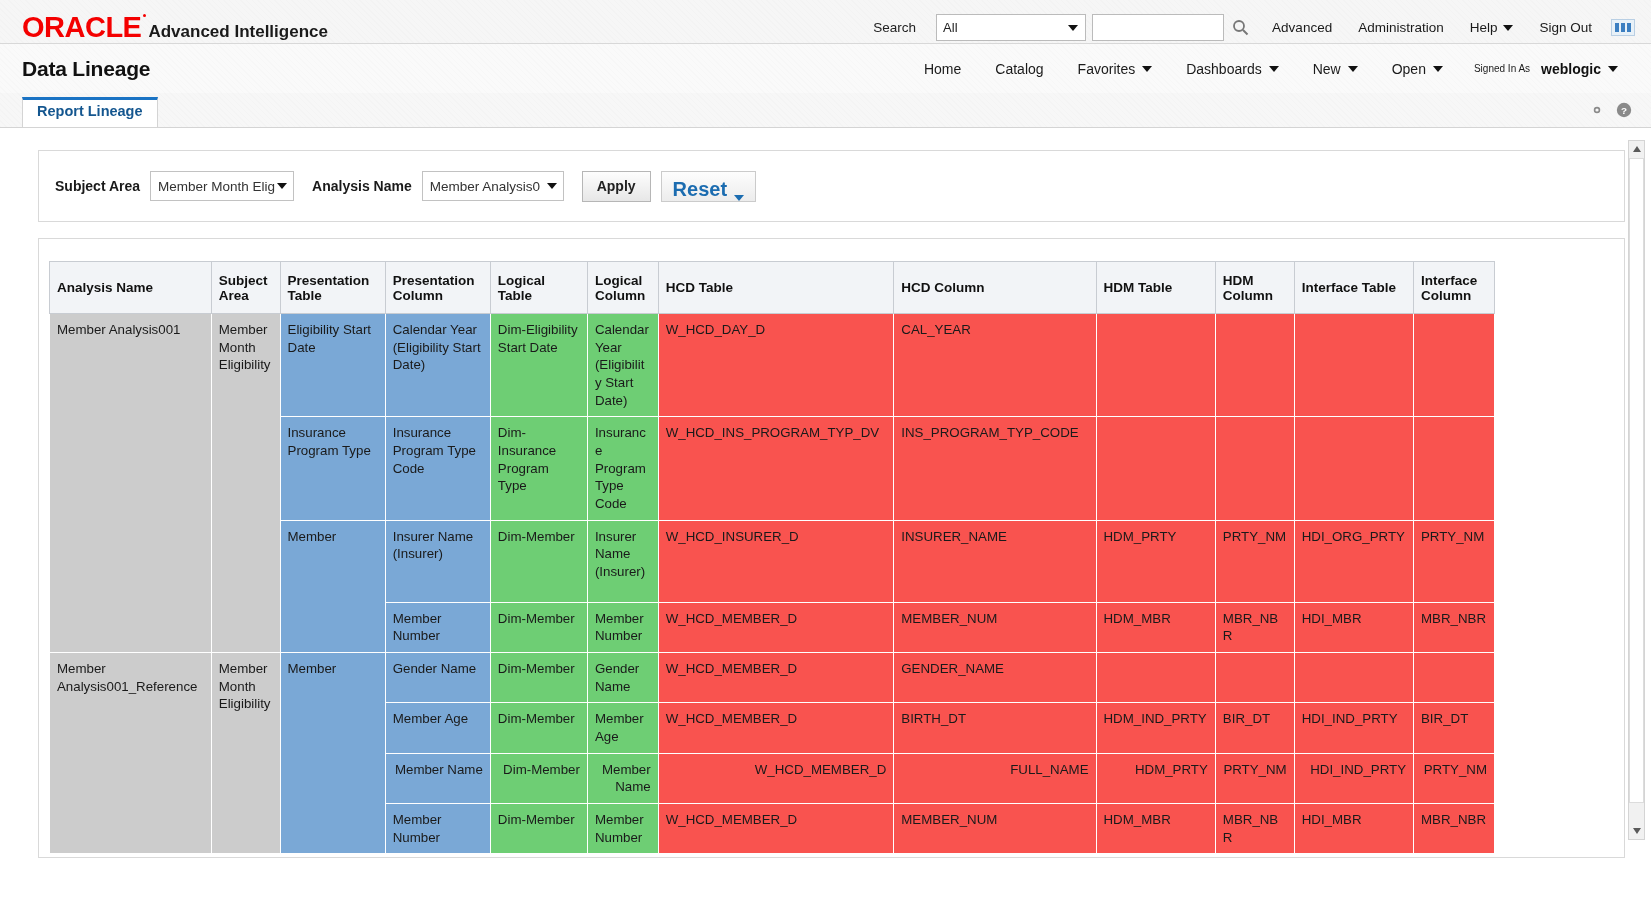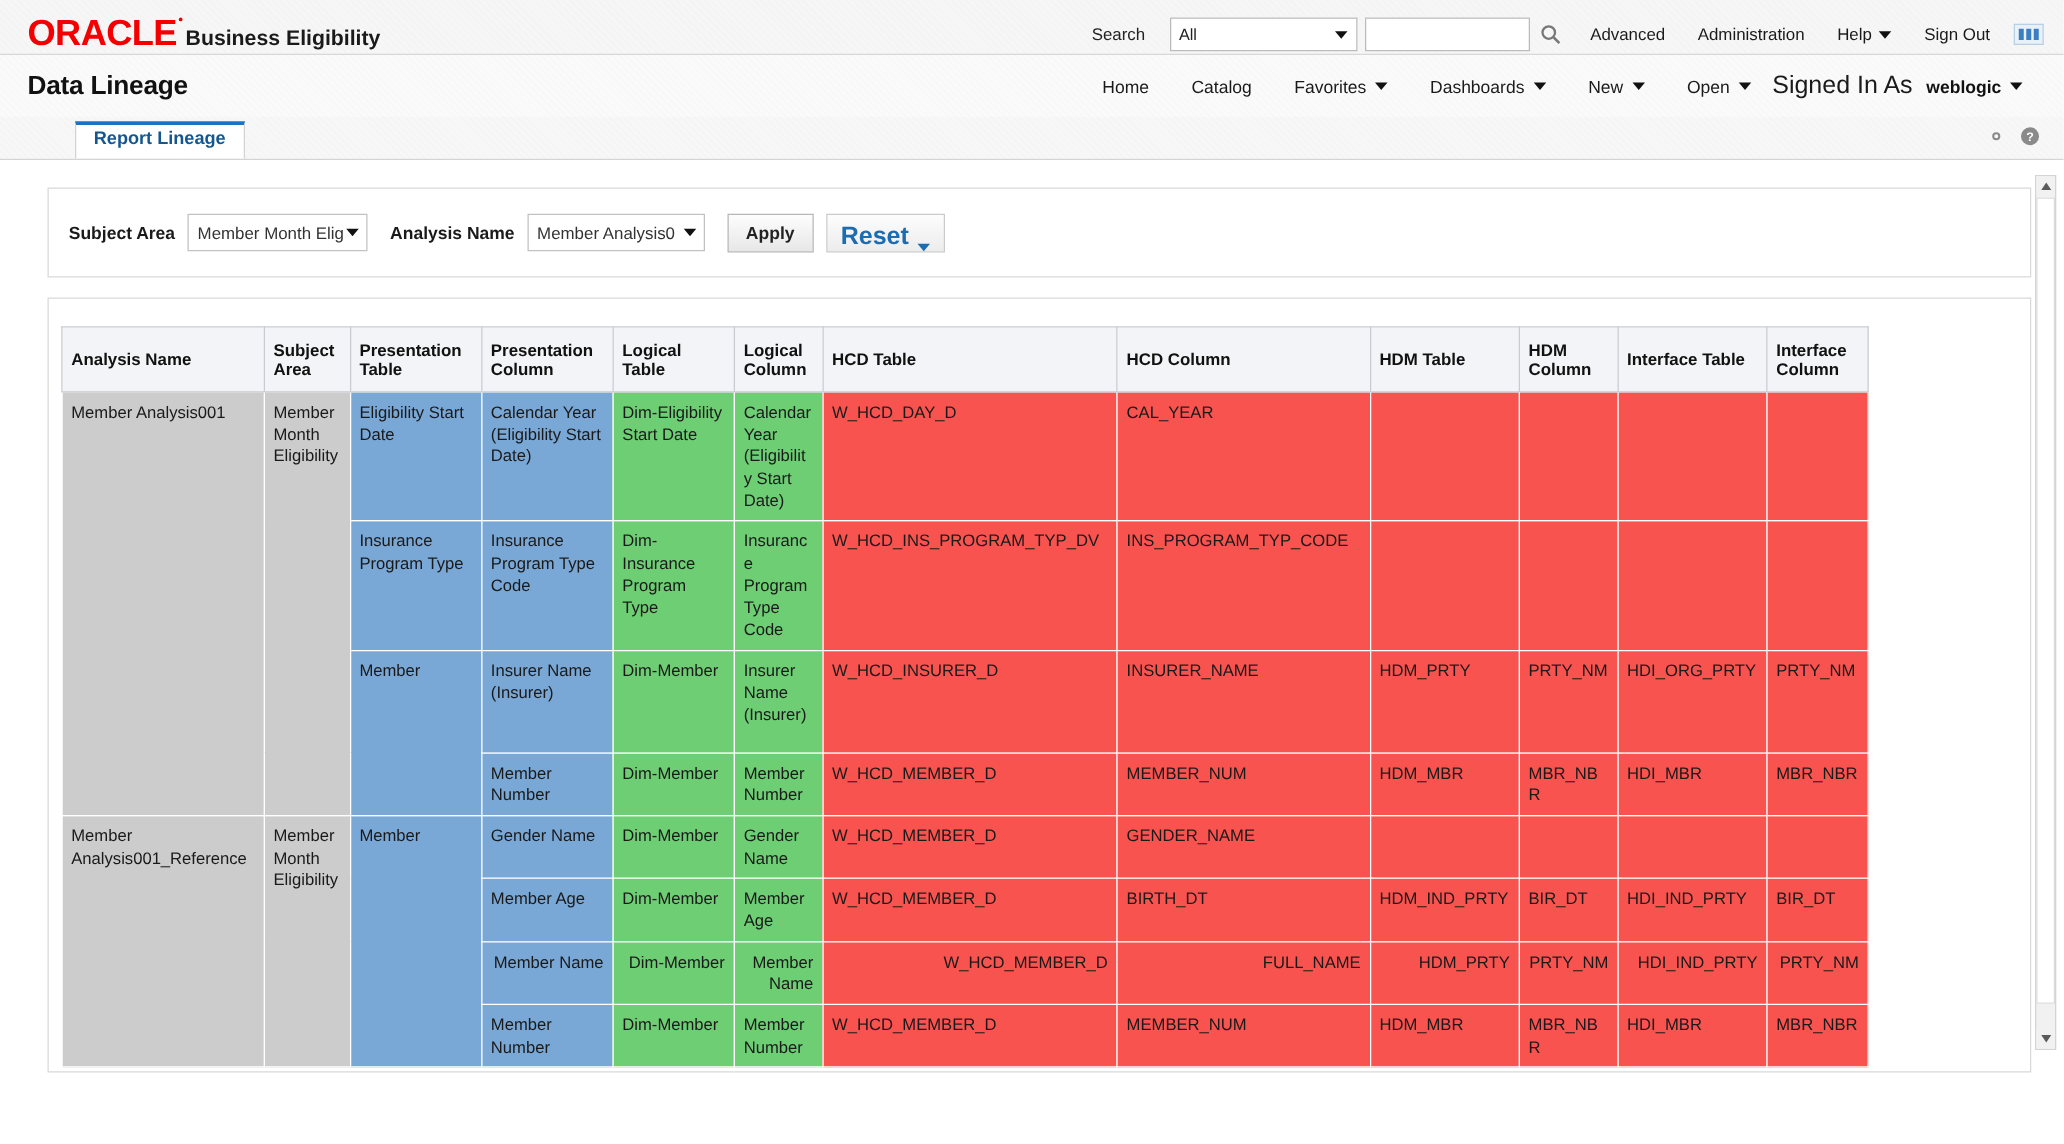--- a/index.html
+++ b/index.html
@@ -135,21 +135,21 @@
     align-items: center;
   }
   .pb-link {
     color: #1a1a1a;
     font-size: 14px;
     text-decoration: none;
     margin: 0 17px;
     display: flex; align-items: center; gap: 7px;
     white-space: nowrap;
   }
-  .signed-in-as { font-size: 20px; color: #1a1a1a; }
+  .signed-in-as { font-size: 10px; color: #1a1a1a; margin-left: 14px; }
   .signed-user { font-weight: bold; font-size: 14px; color: #111; margin-left: 7px; }
 
   
   .tab-strip {
     height: 34px;
     background: #f7f7f7;
     background-image: repeating-linear-gradient(45deg, rgba(0,0,0,0.012) 0 1px, transparent 1px 4px);
     display: flex;
     align-items: flex-end;
     padding-left: 22px;
@@ -157,21 +157,20 @@
   }
   .tab {
     font-size: 14.5px;
     padding: 5px 14px 7px 14px;
     cursor: pointer;
     color: #1b6cb0;
     line-height: 1.2;
     background: transparent;
     border-left: 1px solid transparent;
     border-right: 1px solid transparent;
-    margin-left: 38px;
   }
   .tab.active {
     background: #ffffff;
     color: #14568f;
     font-weight: bold;
     border-top: 3px solid #1a73c4;
     border-left: 1px solid #d4d4d4;
     border-right: 1px solid #d4d4d4;
     padding-top: 3px;
   }
@@ -330,21 +329,21 @@
   .tri-dn {
     width:0;height:0;border-left:4px solid transparent;border-right:4px solid transparent;border-top:6px solid #5a5a5a;
   }
 </style>
 </head>
 <body>
 
 <div class="global-header">
   <div class="oracle-logo">
     <span class="oracle-word">ORACLE</span>
-    <span class="bi-word">Business Eligibility</span>
+    <span class="bi-word">Advanced Intelligence</span>
   </div>
 
   <div class="gh-right">
     <span class="lbl">Search</span>
 
     <div class="search-select">
       <span>All</span>
       <span class="caret"></span>
     </div>
 

